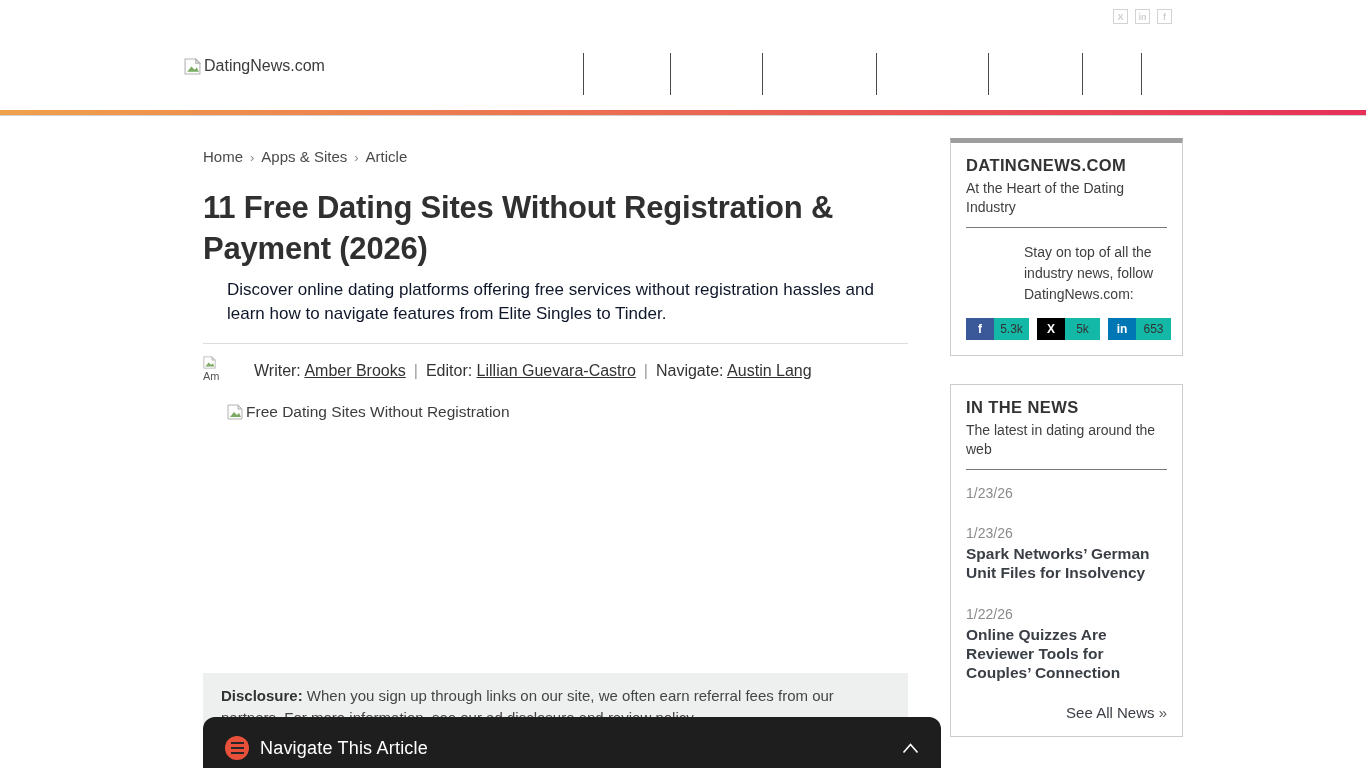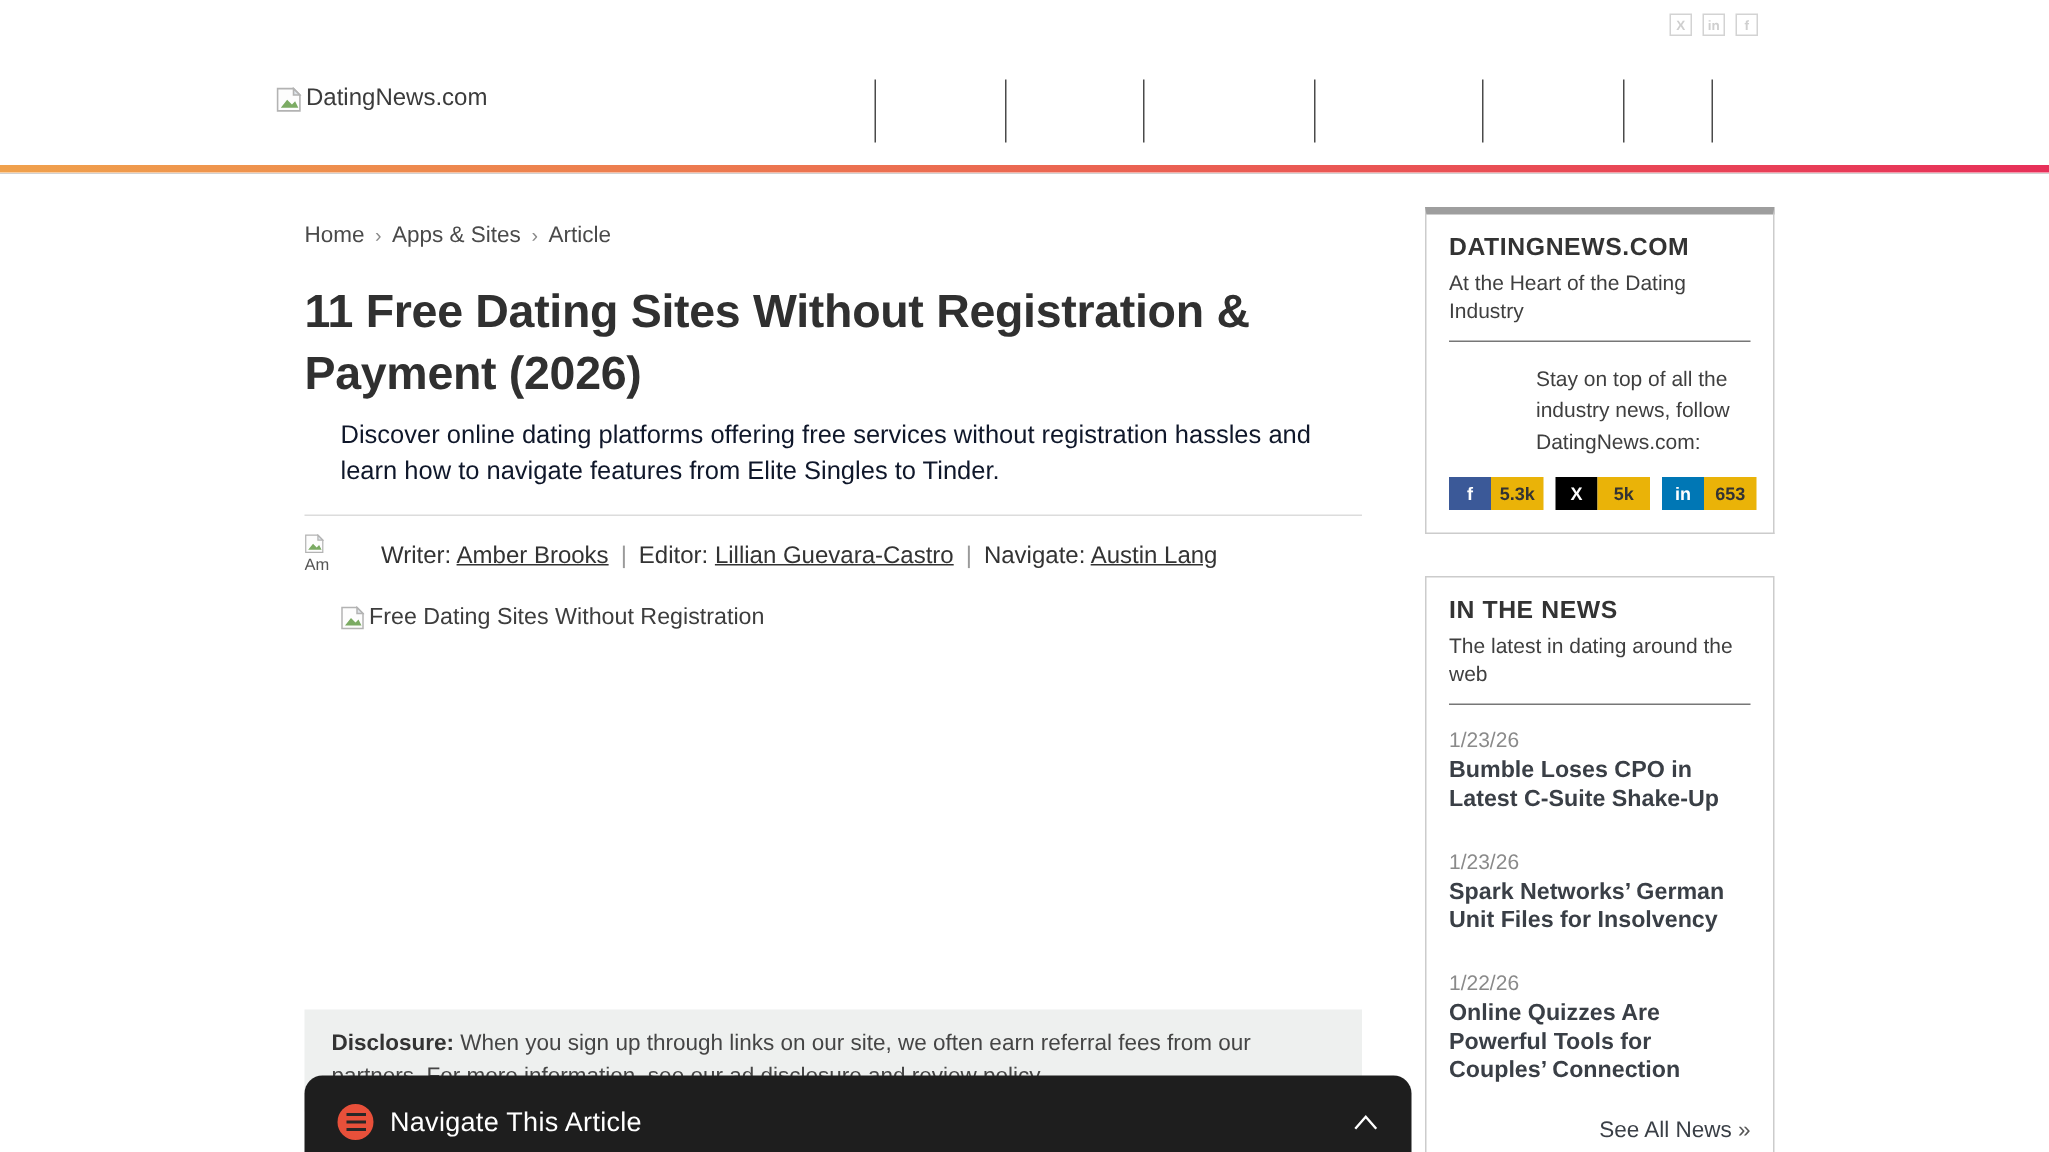--- a/index.html
+++ b/index.html
@@ -61,22 +61,22 @@
             margin-bottom:28px; }
   .sb-box.first { border-top:5px solid #9e9e9e; }
   .sb-head { font-size:16.5px; font-weight:bold; color:#333; letter-spacing:.4px; }
   .sb-tag { font-size:14px; line-height:19px; color:#3f3f3f; margin-top:4px; }
   .sb-rule { border:none; border-top:1px solid #777; margin:10px 0 0 0; }
   .follow-txt { margin:14px 0 0 58px; font-size:14px; line-height:21px; color:#3f3f3f; }
   .sb-social { display:flex; gap:8px; margin-top:13px; }
   .sb-btn { display:flex; cursor:pointer; }
   .sb-btn .net { width:28px; height:22px; color:#fff; font-size:12px; font-weight:bold;
                  display:flex; align-items:center; justify-content:center; }
-  .sb-btn .cnt { width:35px; height:22px; background:#eab308; color:#333; font-size:12px;
-                 display:flex; align-items:center; justify-content:center;font-weight:bold; }
+  .sb-btn .cnt { width:35px; height:22px; background:#14b8a6; color:#333; font-size:12px;
+                 display:flex; align-items:center; justify-content:center; }
   .net-fb { background:#3b5998; } .net-x { background:#000; } .net-in { background:#0077b5; }
   .news-item { margin-top:15px; }
   .news-date { font-size:14px; color:#8a8a8a; }
   .news-head { font-size:15.5px; font-weight:bold; line-height:19px; color:#3a3f46;
                margin-top:3px; cursor:pointer; }
   .see-all { text-align:right; font-size:15px; color:#3a3f46; margin-top:22px; }
   .see-all a { cursor:pointer; }
   .see-all .arr { color:#555; }
 </style>
 </head>
@@ -186,29 +186,28 @@
     </div>
   </div>
 
   <div class="sb-box">
     <div class="sb-head">IN THE NEWS</div>
     <div class="sb-tag">The latest in dating around the web</div>
     <hr class="sb-rule">
 
     <div class="news-item">
       <div class="news-date">1/23/26</div>
-      <div class="news-head">Bumble Loses CPO in Latest C-Suite Shake-Up</div>
     </div>
     <div class="news-item" style="margin-top:24px">
       <div class="news-date">1/23/26</div>
       <div class="news-head">Spark Networks’ German Unit Files for Insolvency</div>
     </div>
     <div class="news-item" style="margin-top:24px">
       <div class="news-date">1/22/26</div>
-      <div class="news-head">Online Quizzes Are Powerful Tools for Couples’ Connection</div>
+      <div class="news-head">Online Quizzes Are Reviewer Tools for Couples’ Connection</div>
     </div>
 
     <div class="see-all">
       <a>See All News</a>
       <span class="arr">»</span>
     </div>
   </div>
 
 </div>
 

